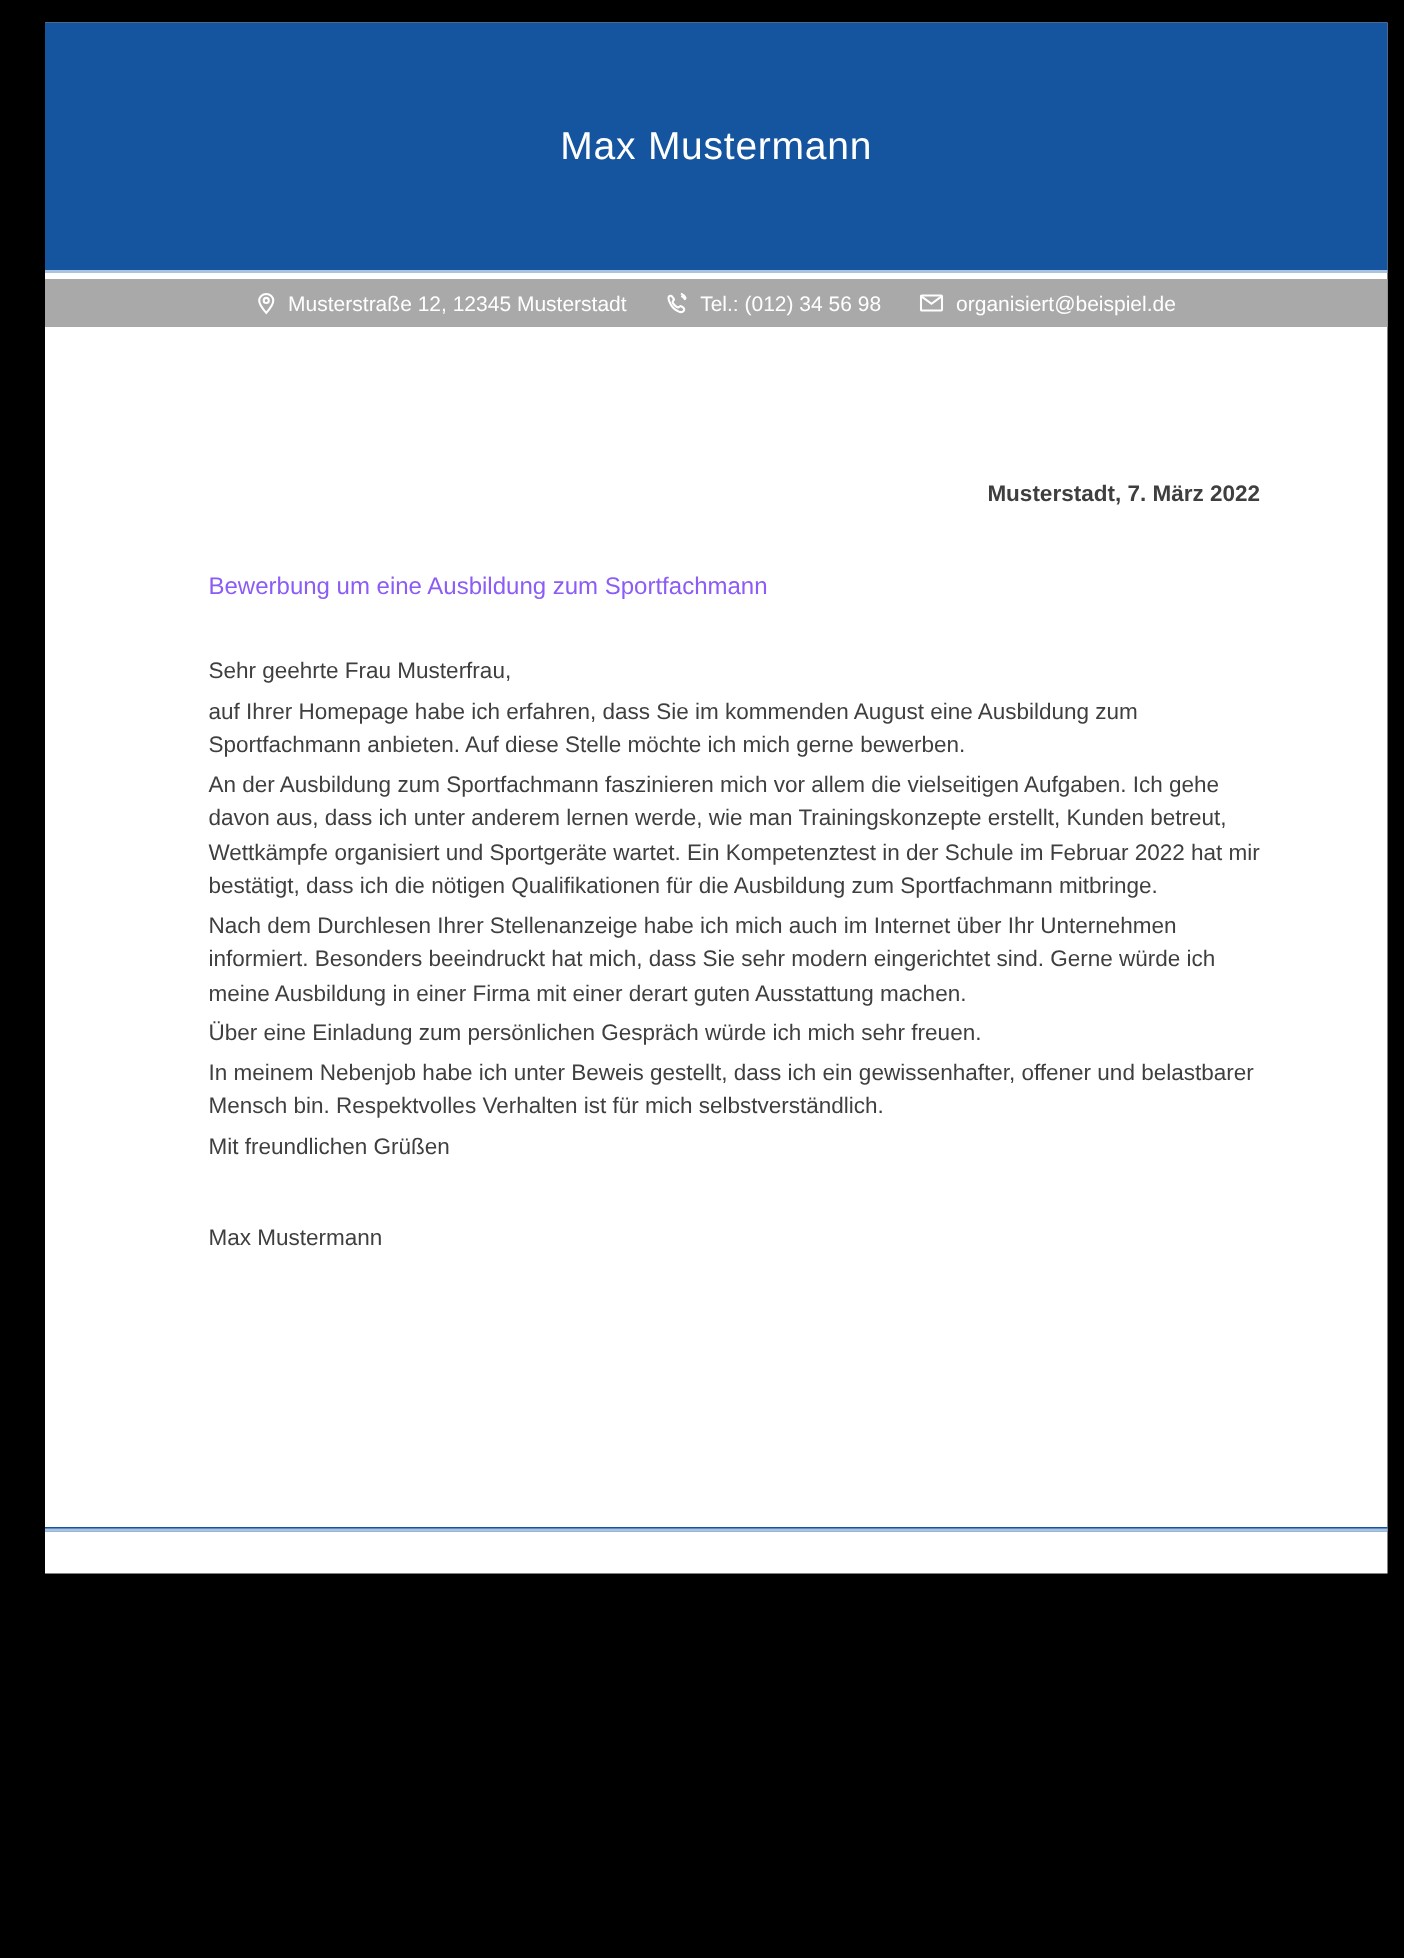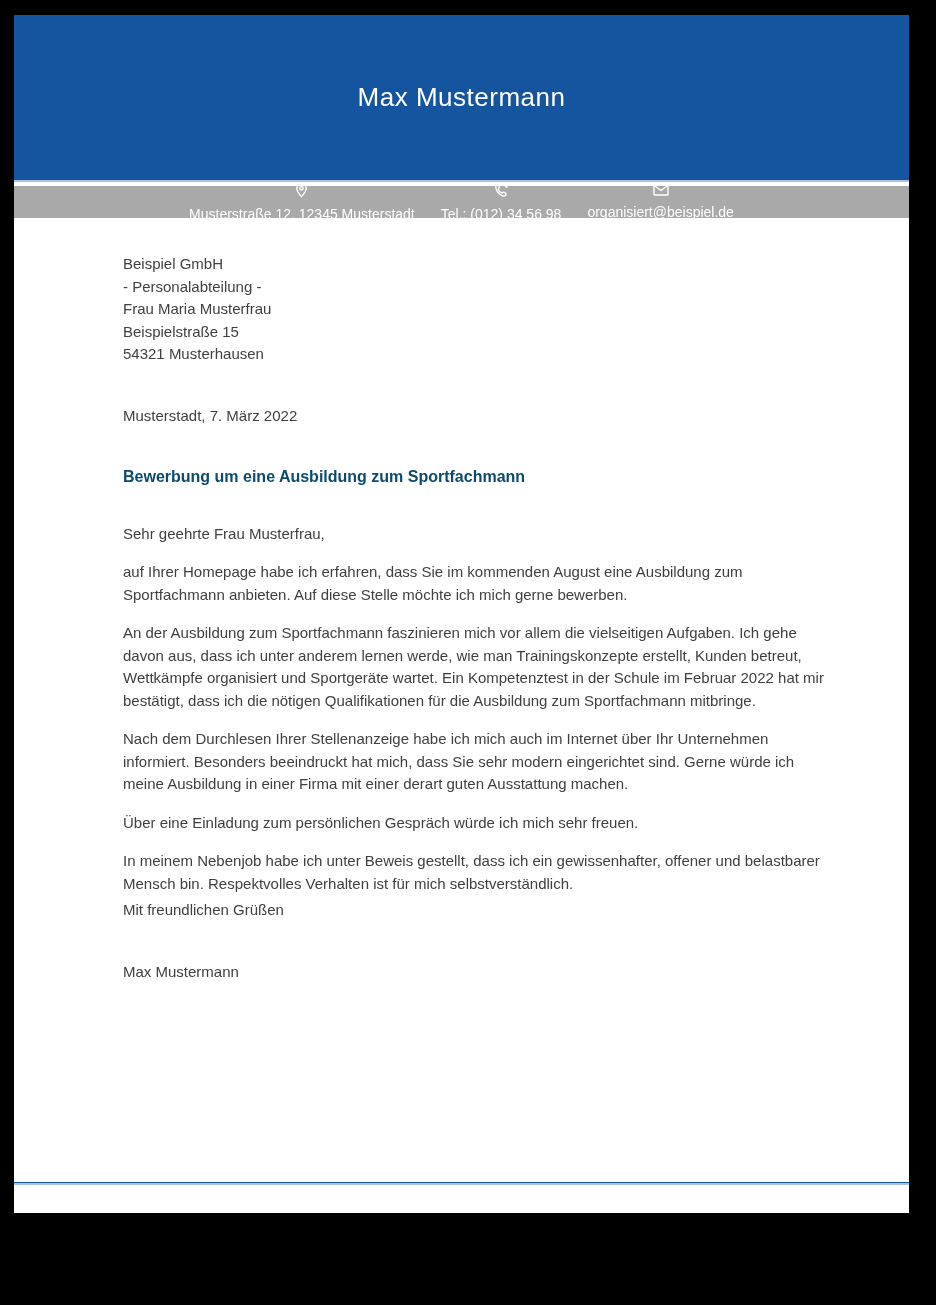--- a/index.html
+++ b/index.html
@@ -9,24 +9,24 @@
   .stage {
     position: relative;
     width: 936px;
     height: 1305px;
     background: #000;
     overflow: hidden;
   }
 
   .page {
     position: absolute;
-    left: 14px;
+    left: 30px;
     top: 15px;
     width: 895px;
-    height: 1198px;
+    height: 1034px;
     background: #ffffff;
   }
 
   
   .letterhead {
     height: 167px;
     background: #15549e;
     border-bottom: 2px solid #a9c3e0;
     display: flex;
     align-items: center;
@@ -49,49 +49,49 @@
     align-items: center;
     justify-content: center;
     gap: 26px;
     font-size: 14px;
   }
   .contact-item {
     display: flex;
     align-items: center;
     gap: 8px;
     white-space: nowrap;
-    flex-direction: column;
   }
   .contact-item svg {
     display: block;
     stroke: #ffffff;
     fill: none;
     stroke-width: 1.4;
   }
 
   
   .letter-body {
     padding: 35px 85px 0 109px;
     color: #3f3f3f;
     font-size: 15px;
     line-height: 22.5px;
   }
   .recipient div { line-height: 22.5px; }
   .date {
-    text-align: left;
-    margin-top: 39px;
+    text-align: right;
+    margin-top: 66px;
+    font-weight: bold;
   }
   .subject {
     margin-top: 39px;
     font-size: 16px;
-    font-weight: 700;
-    color: #0c4a6e;
+    font-weight: 400;
+    color: #8b5cf6;
   }
   .salutation { margin-top: 34px; }
-  .letter-body p { margin-top: 16px; }
+  .letter-body p { margin-top: 4px; }
   .closing { margin-top: 4px; }
   .signature { margin-top: 39px; }
 
   
   .footer-line {
     position: absolute;
     left: 0;
     right: 0;
     bottom: 28px;
     height: 3px;
@@ -137,27 +137,20 @@
             <rect x="1" y="1" width="14" height="10" rx="0.5"></rect>
             <path d="M1.5 1.8 L8 6.5 L14.5 1.8"></path>
           </svg>
         </span>
         <span>organisiert@beispiel.de</span>
       </div>
     </div>
 
     <main class="letter-body">
 
-      <div class="recipient">
-        <div>Beispiel GmbH</div>
-        <div>- Personalabteilung -</div>
-        <div>Frau Maria Musterfrau</div>
-        <div>Beispielstraße 15</div>
-        <div>54321 Musterhausen</div>
-      </div>
 
       <div class="date">Musterstadt, 7. März 2022</div>
 
       <div class="subject">Bewerbung um eine Ausbildung zum Sportfachmann</div>
 
       <div class="salutation">Sehr geehrte Frau Musterfrau,</div>
 
       <p>auf Ihrer Homepage habe ich erfahren, dass Sie im kommenden August eine Ausbildung zum Sportfachmann anbieten. Auf diese Stelle möchte ich mich gerne bewerben.</p>
       <p>An der Ausbildung zum Sportfachmann faszinieren mich vor allem die vielseitigen Aufgaben. Ich gehe davon aus, dass ich unter anderem lernen werde, wie man Trainingskonzepte erstellt, Kunden betreut, Wettkämpfe organisiert und Sportgeräte wartet. Ein Kompetenztest in der Schule im Februar 2022 hat mir bestätigt, dass ich die nötigen Qualifikationen für die Ausbildung zum Sportfachmann mitbringe.</p>
       <p>Nach dem Durchlesen Ihrer Stellenanzeige habe ich mich auch im Internet über Ihr Unternehmen informiert. Besonders beeindruckt hat mich, dass Sie sehr modern eingerichtet sind. Gerne würde ich meine Ausbildung in einer Firma mit einer derart guten Ausstattung machen.</p>

